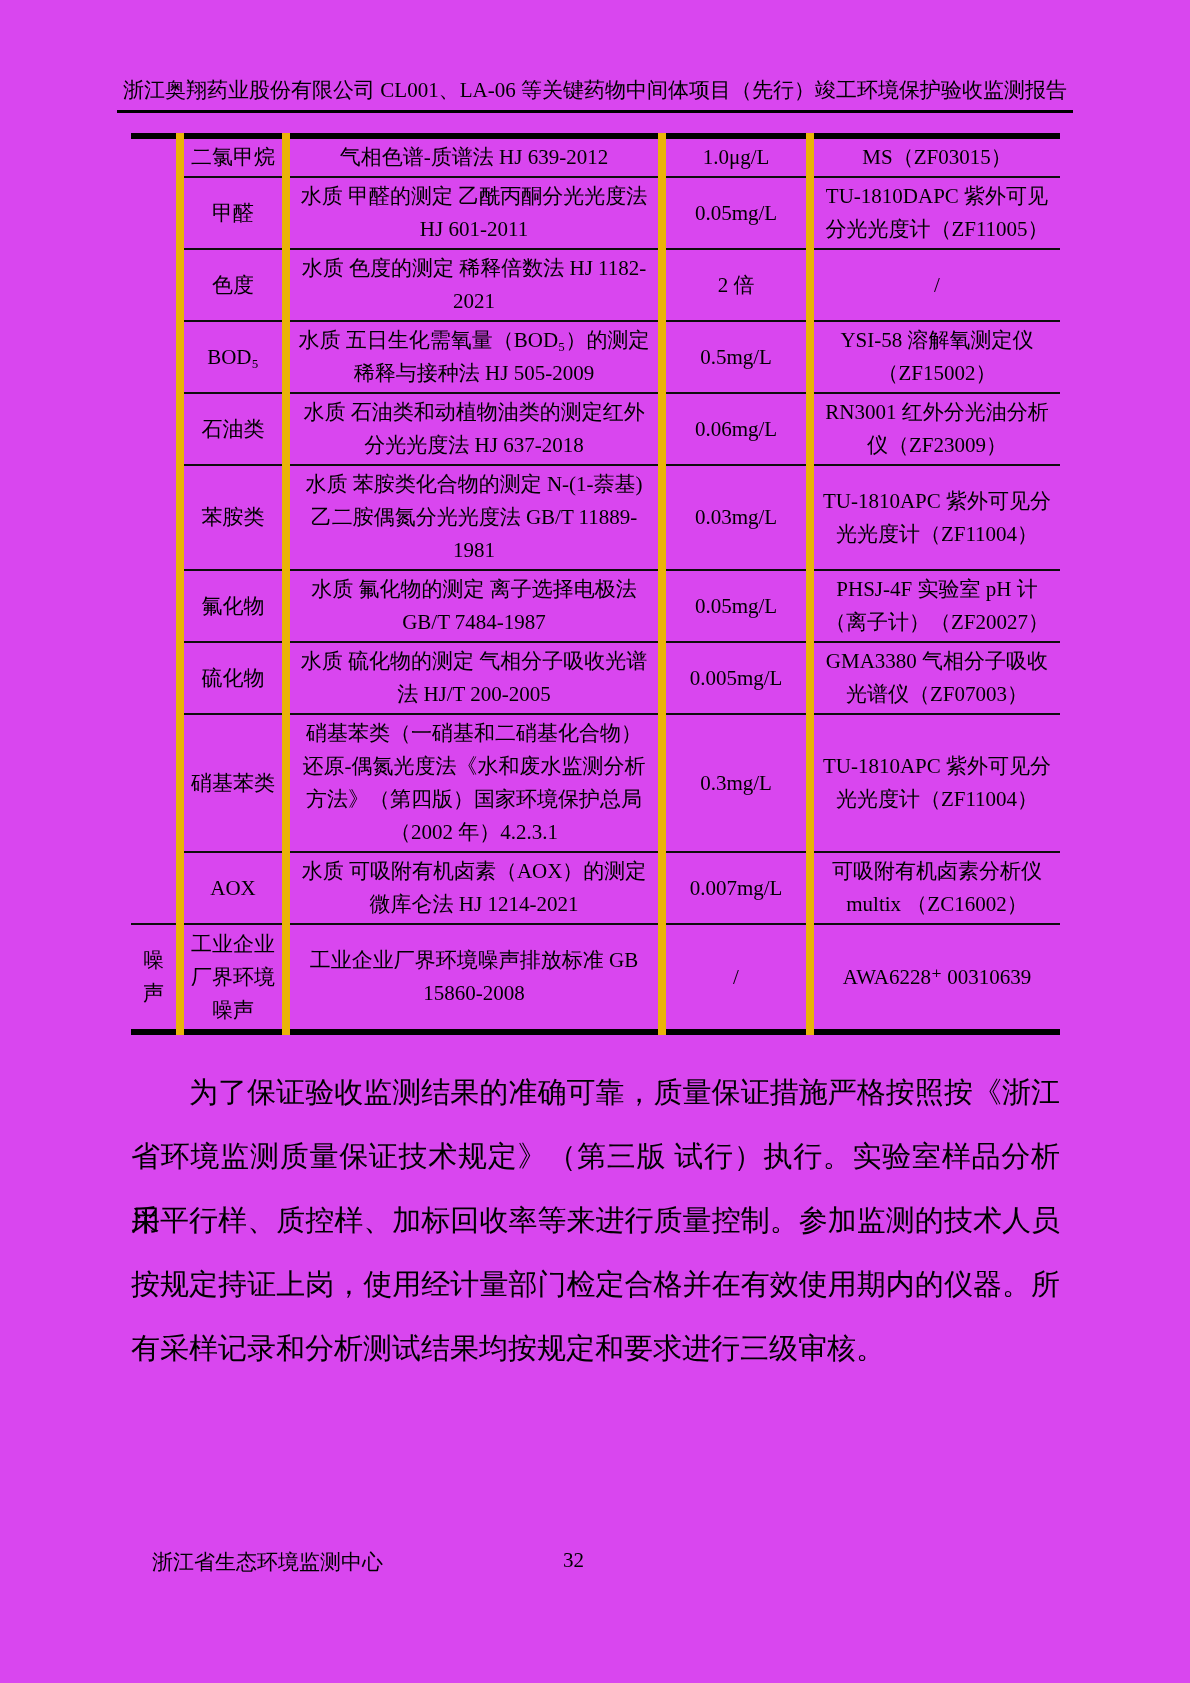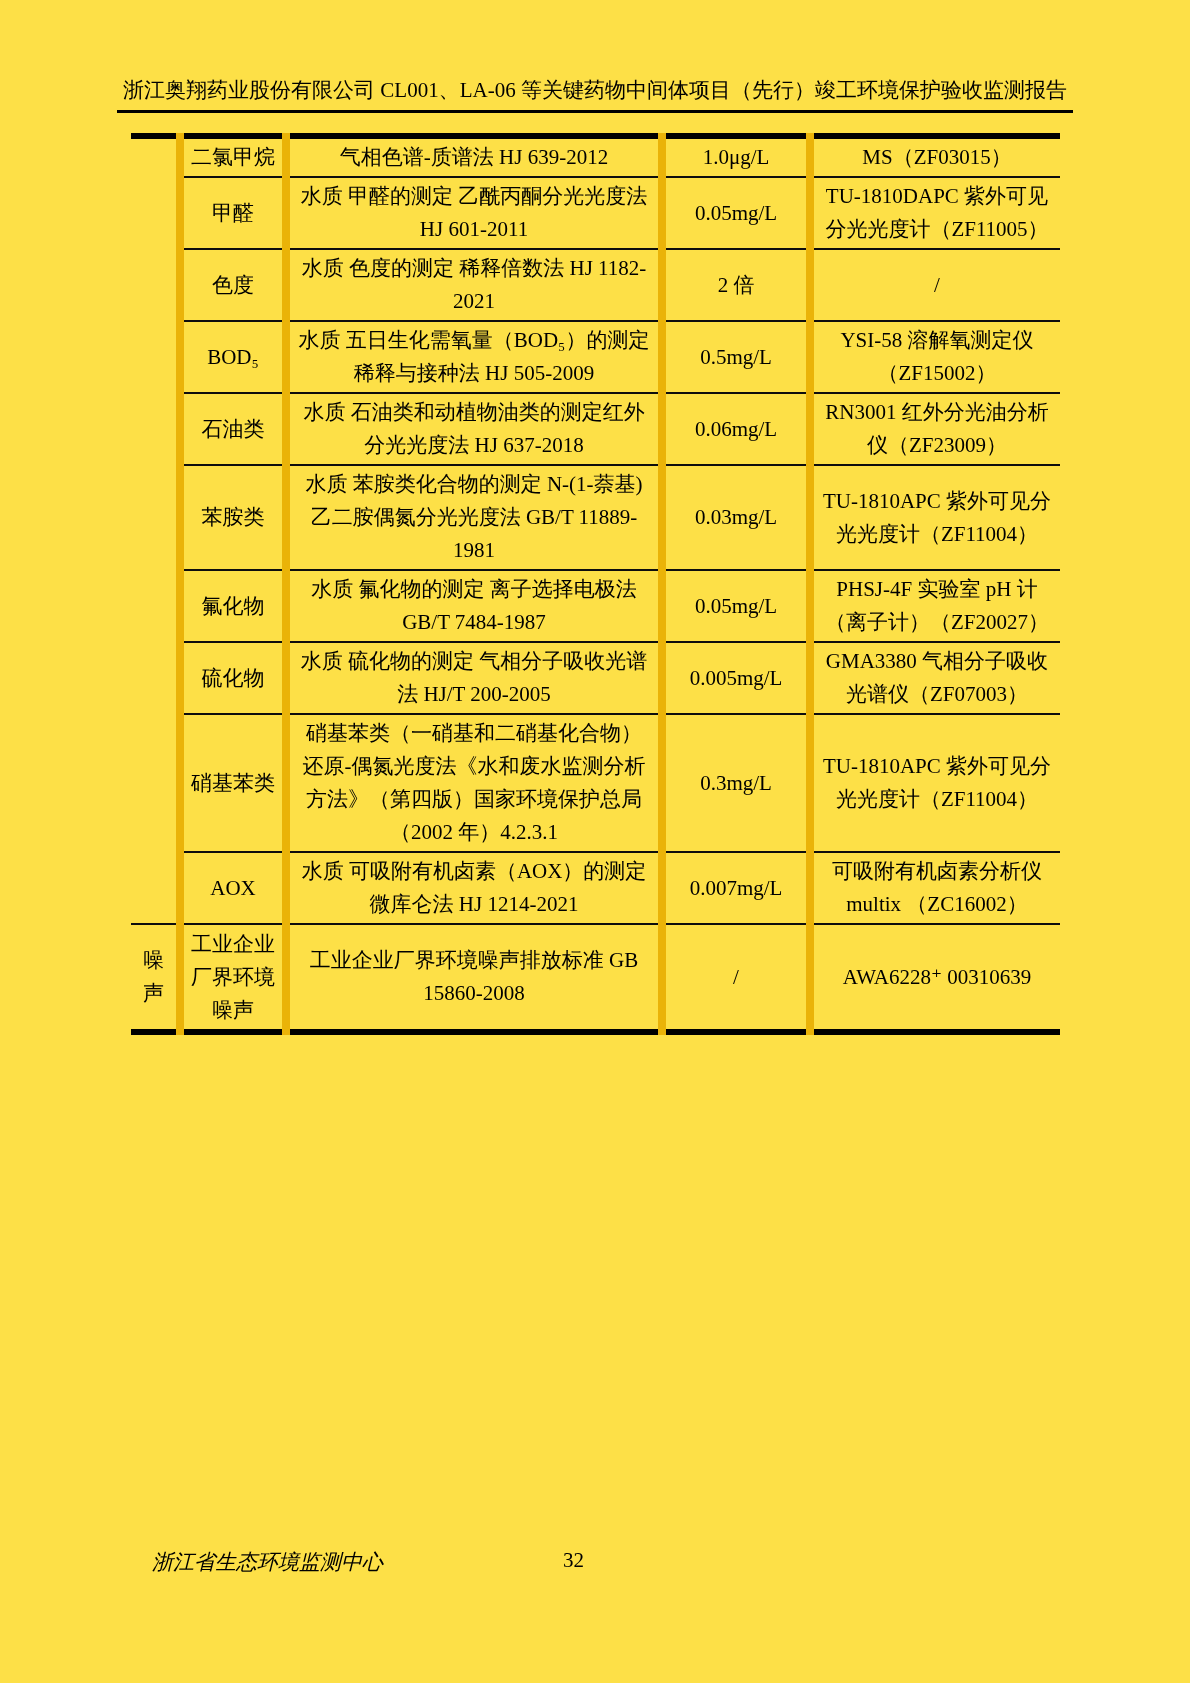--- a/index.html
+++ b/index.html
@@ -1,21 +1,21 @@
 <!DOCTYPE html>
 <html><head>
 <meta charset="utf-8">
 <style>
   * { margin:0; padding:0; box-sizing:border-box; }
   html,body { background:#e8e8e8; }
   .page {
     position:relative;
     width:1190px; height:1683px;
     margin:0 auto;
-    background:#fde047;
+    background:#d946ef;
     color:#000;
     font-family:"Liberation Serif","DejaVu Serif",serif;
     overflow:hidden;
   }
   .doc-header {
     position:absolute; top:76px; left:0; width:100%;
     text-align:center; font-size:21px; white-space:nowrap;
   }
   .header-rule {
     position:absolute; top:110px; left:117px; width:956px; height:3px;
@@ -55,21 +55,20 @@
   }
   .pline.stretch {
     text-align:justify; text-align-last:justify;
     text-justify:inter-character;
     white-space:normal;
   }
   .pline.indent { padding-left:58px; }
   .footer-org {
     position:absolute; top:1548px; left:152px;
     font-size:21px;
-    font-style:italic;
   }
   .footer-page {
     position:absolute; top:1548px; left:563px;
     font-size:21px;
   }
 </style>
 </head>
 <body>
 
 <div class="page">
@@ -151,17 +150,24 @@
         <td class="vr c-cat">噪声</td>
         <td class="vr">工业企业厂界环境噪声</td>
         <td class="vr">工业企业厂界环境噪声排放标准 GB 15860-2008</td>
         <td class="vr">/</td>
         <td>AWA6228⁺ 00310639</td>
       </tr>
     </tbody>
   </table>
 
 
+  <div class="body-paragraph">
+    <div class="pline stretch indent">为了保证验收监测结果的准确可靠，质量保证措施严格按照按《浙江</div>
+    <div class="pline stretch">省环境监测质量保证技术规定》（第三版 试行）执行。实验室样品分析采</div>
+    <div class="pline stretch">用平行样、质控样、加标回收率等来进行质量控制。参加监测的技术人员</div>
+    <div class="pline stretch">按规定持证上岗，使用经计量部门检定合格并在有效使用期内的仪器。所</div>
+    <div class="pline">有采样记录和分析测试结果均按规定和要求进行三级审核。</div>
+  </div>
 
   <div class="footer-org">浙江省生态环境监测中心</div>
   <div class="footer-page">32</div>
 
 </div>
 
 </body></html>

